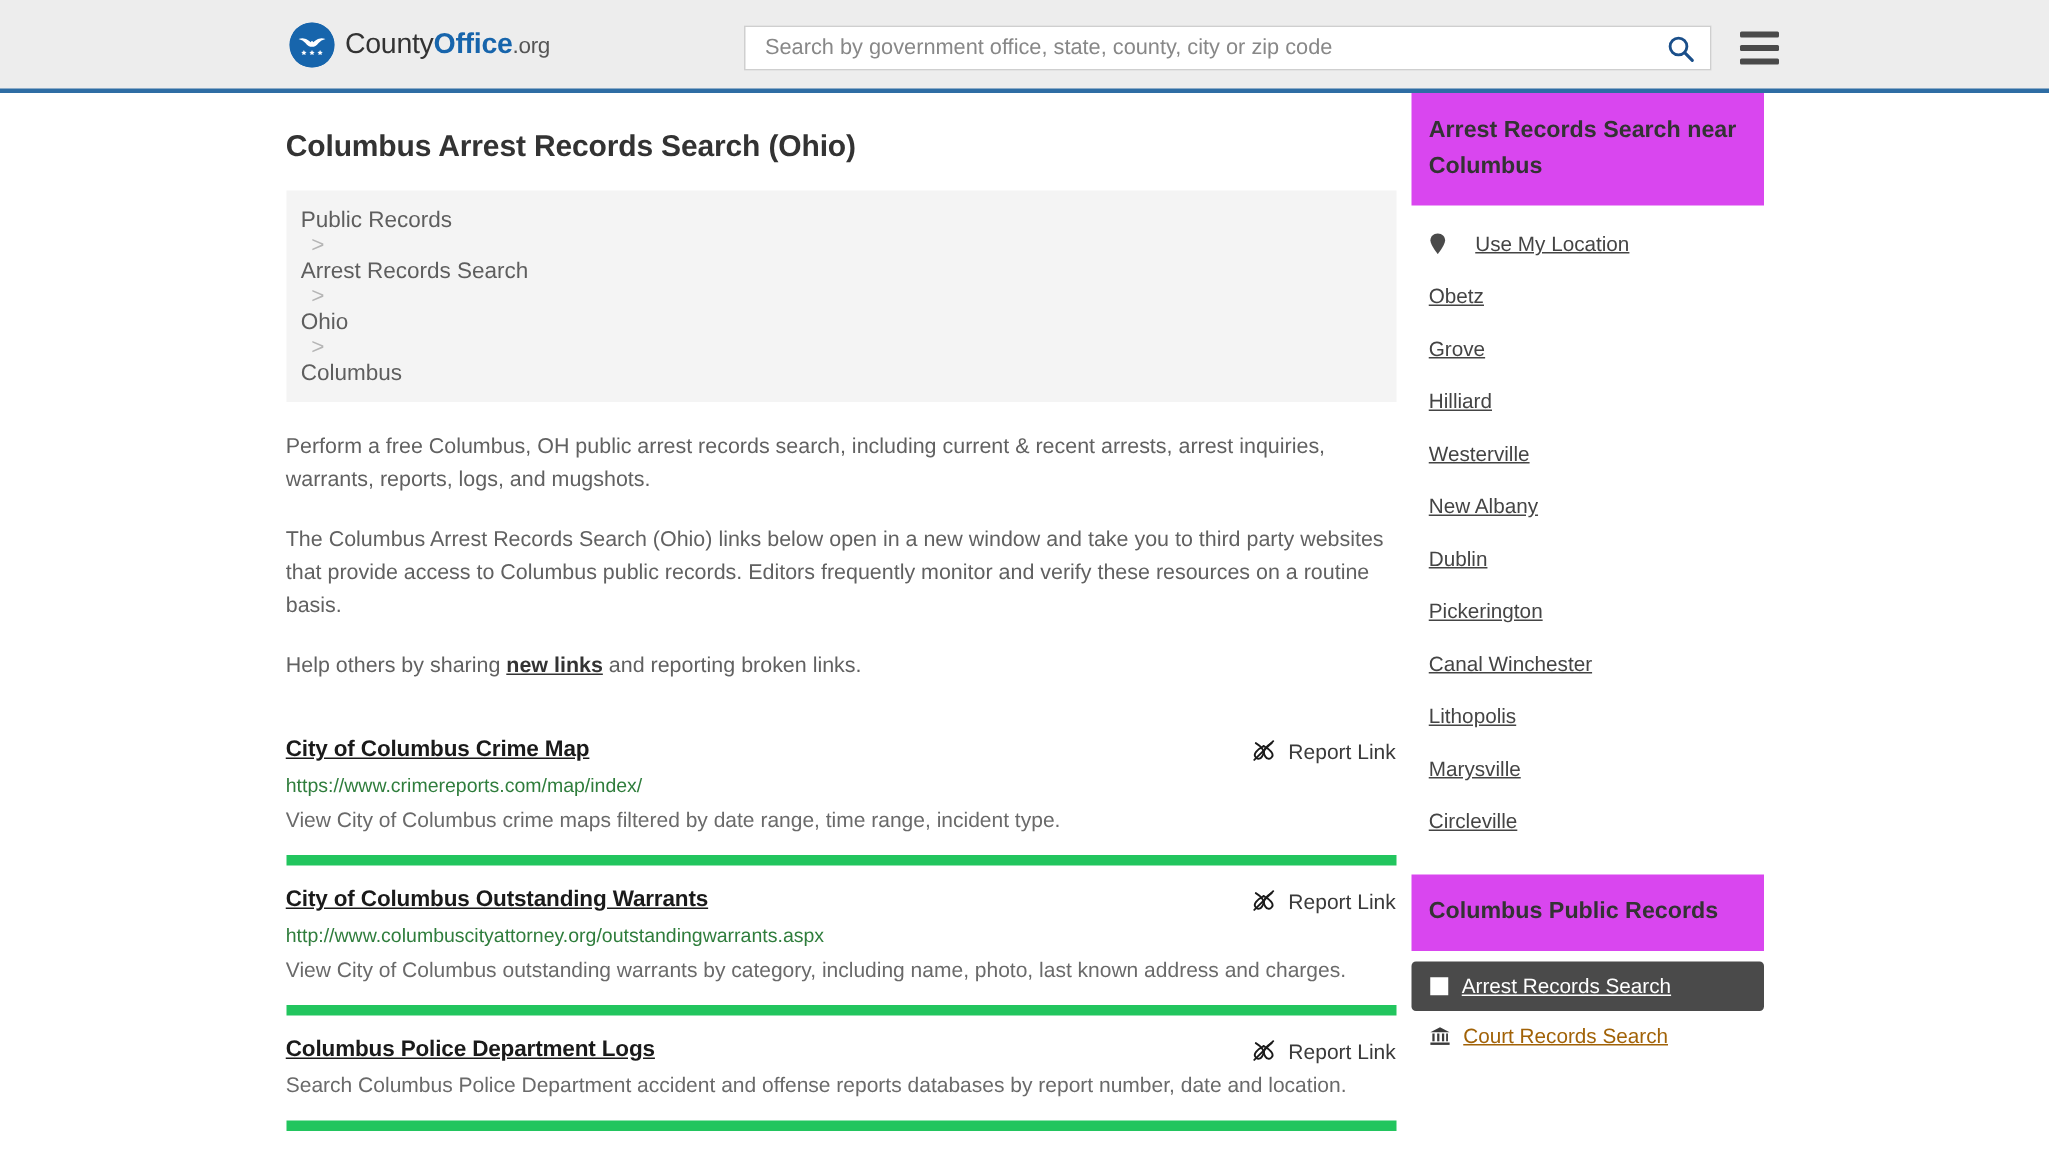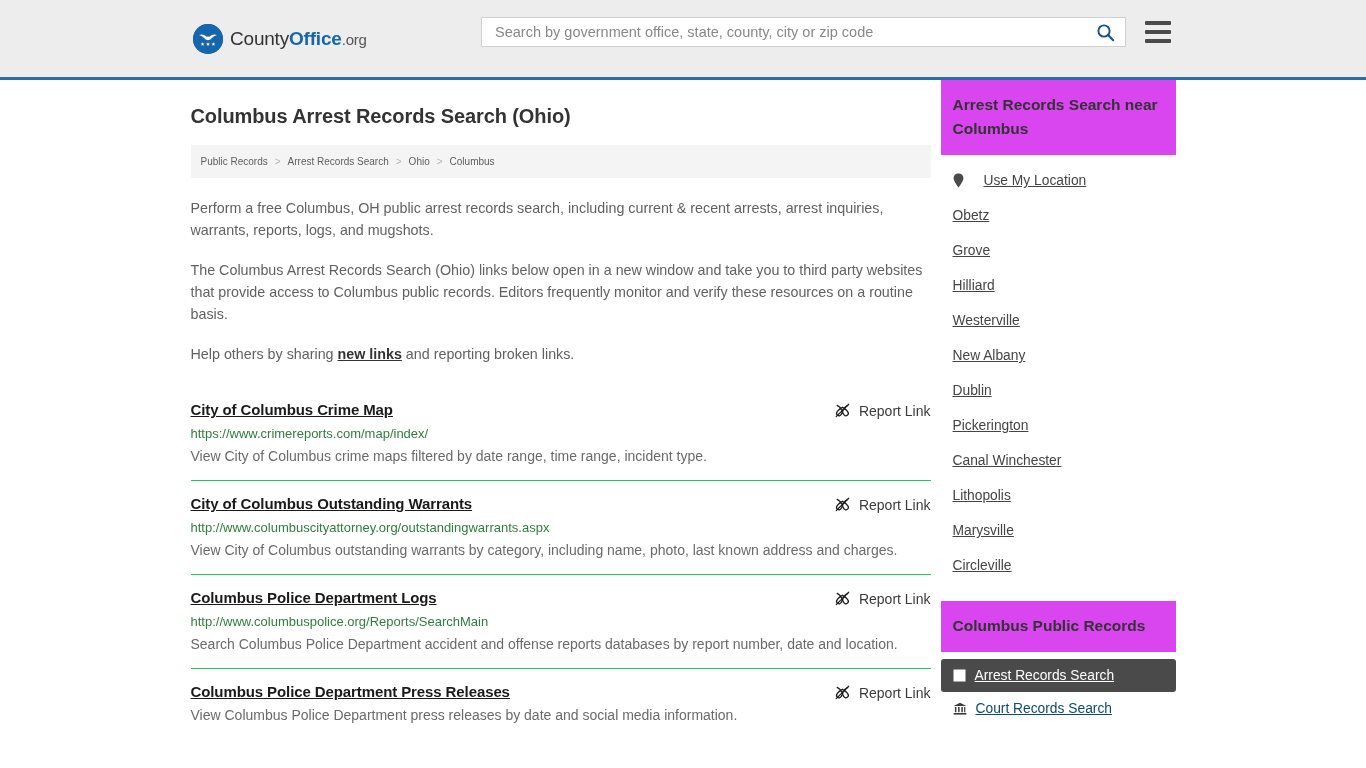--- a/index.html
+++ b/index.html
@@ -6,21 +6,21 @@
   html, body {
     margin: 0; padding: 0;
     width: 1366px; height: 768px;
     background: #ffffff;
     font-family: "Liberation Sans", sans-serif;
     overflow: hidden;
   }
 
   
   .site-header {
-    height: 80px;
+    height: 62px;
     background: #ededed;
     border-bottom: 3px solid #2e6da4;
     display: flex;
     align-items: center;
     position: relative;
   }
   .logo-wrap {
     display: flex;
     align-items: center;
     margin-left: 193px;
@@ -39,21 +39,21 @@
     letter-spacing: -0.2px;
     color: #333333;
     white-space: nowrap;
   }
   .logo-text .b { color: #1765ac; font-weight: bold; }
   .logo-text .n { font-weight: normal; }
   .logo-text .tld { font-size: 15px; color: #555; }
 
   .search-area {
     position: absolute;
-    left: 481px;
+    left: 496px;
     top: 17px;
     display: flex;
     align-items: center;
   }
   .search-box {
     width: 645px;
     height: 30px;
     background: #ffffff;
     border: 1px solid #cfcfcf;
     display: flex;
@@ -113,26 +113,27 @@
     font-size: 20px;
     color: #333;
     font-weight: bold;
     margin: 25px 0 17px 0;
     letter-spacing: -0.1px;
   }
 
   .breadcrumb {
     background: #f4f4f4;
     padding: 11px 10px;
-    font-size: 10px;
+    font-size: 15px;
     color: #5e5e5e;
     display: flex;
-    align-items: flex-end;
+    align-items: flex-start;
     flex-wrap: wrap;
     gap: 0;
+    flex-direction: column;
   }
   .breadcrumb a {
     color: #5e5e5e;
     text-decoration: none;
   }
   .breadcrumb .sep { color: #b5b5b5; margin: 0 7px; }
 
   .intro p {
     font-size: 14.3px;
     line-height: 22px;
@@ -142,21 +143,21 @@
   .intro p:first-child { margin-top: 19px; }
   .intro a.inline-link {
     color: #333;
     text-decoration: underline;
     font-weight: bold;
   }
 
   
   .results { margin-top: 24px; }
   .result {
-    border-top: 1px solid #22c55e;
+    border-top: 7px solid #22c55e;
     padding: 14px 0 12px 0;
     position: relative;
   }
   .result:first-child { border-top: none; padding-top: 12px; }
   .result-title {
     display: inline-block;
     font-size: 15px;
     font-weight: bold;
     color: #1a1a1a;
     text-decoration: underline;
@@ -219,21 +220,21 @@
     align-items: center;
     gap: 9px;
     padding: 9px 12px;
   }
   .pub-row.active {
     background: #4a4a4a;
     border-radius: 3px;
   }
   .pub-row a {
     font-size: 13.8px;
-    color: #0c4a6e;
+    color: #a16207;
     text-decoration: underline;
   }
   .pub-row.active a { color: #ffffff; }
   .icon { display: inline-flex; flex: none; align-items: center; justify-content: center; }
 </style>
 </head>
 <body>
 
 <div class="site-header">
 
@@ -325,21 +326,20 @@
                 <path d="M13.7 3.4 Q10.6 5.2 9.3 7.3 Q7.8 9.8 9.6 12.4 Q11.3 14.8 13.5 13.1 Q15.3 11.6 13.5 9.3 Q11.7 7 8.5 5.4" fill="none" stroke="#1a1a1a" stroke-width="1.25" stroke-linecap="round"></path>
                 <line x1="2.2" y1="14.6" x2="14.8" y2="2.1" stroke="#1a1a1a" stroke-width="1.25" stroke-linecap="round"></line>
               </svg>
             </span>
             <span class="report-link-label">Report Link</span>
           </div>
         </div>
 
         <div class="result">
           <a class="result-title" href="#">Columbus Police Department Logs</a>
-          <div class="result-url">http://www.columbuspolice.org/Reports/SearchMain</div>
           <p class="result-desc">Search Columbus Police Department accident and offense reports databases by report number, date and location.</p>
           <div class="report-link">
             <span class="icon">
               <svg width="17" height="17" viewBox="0 0 17 17">
                 <path d="M3.2 3.4 Q6.3 5.2 7.6 7.3 Q9.1 9.8 7.3 12.4 Q5.6 14.8 3.4 13.1 Q1.6 11.6 3.4 9.3 Q5.2 7 8.4 5.4" fill="none" stroke="#1a1a1a" stroke-width="1.25" stroke-linecap="round"></path>
                 <path d="M13.7 3.4 Q10.6 5.2 9.3 7.3 Q7.8 9.8 9.6 12.4 Q11.3 14.8 13.5 13.1 Q15.3 11.6 13.5 9.3 Q11.7 7 8.5 5.4" fill="none" stroke="#1a1a1a" stroke-width="1.25" stroke-linecap="round"></path>
                 <line x1="2.2" y1="14.6" x2="14.8" y2="2.1" stroke="#1a1a1a" stroke-width="1.25" stroke-linecap="round"></line>
               </svg>
             </span>
             <span class="report-link-label">Report Link</span>

